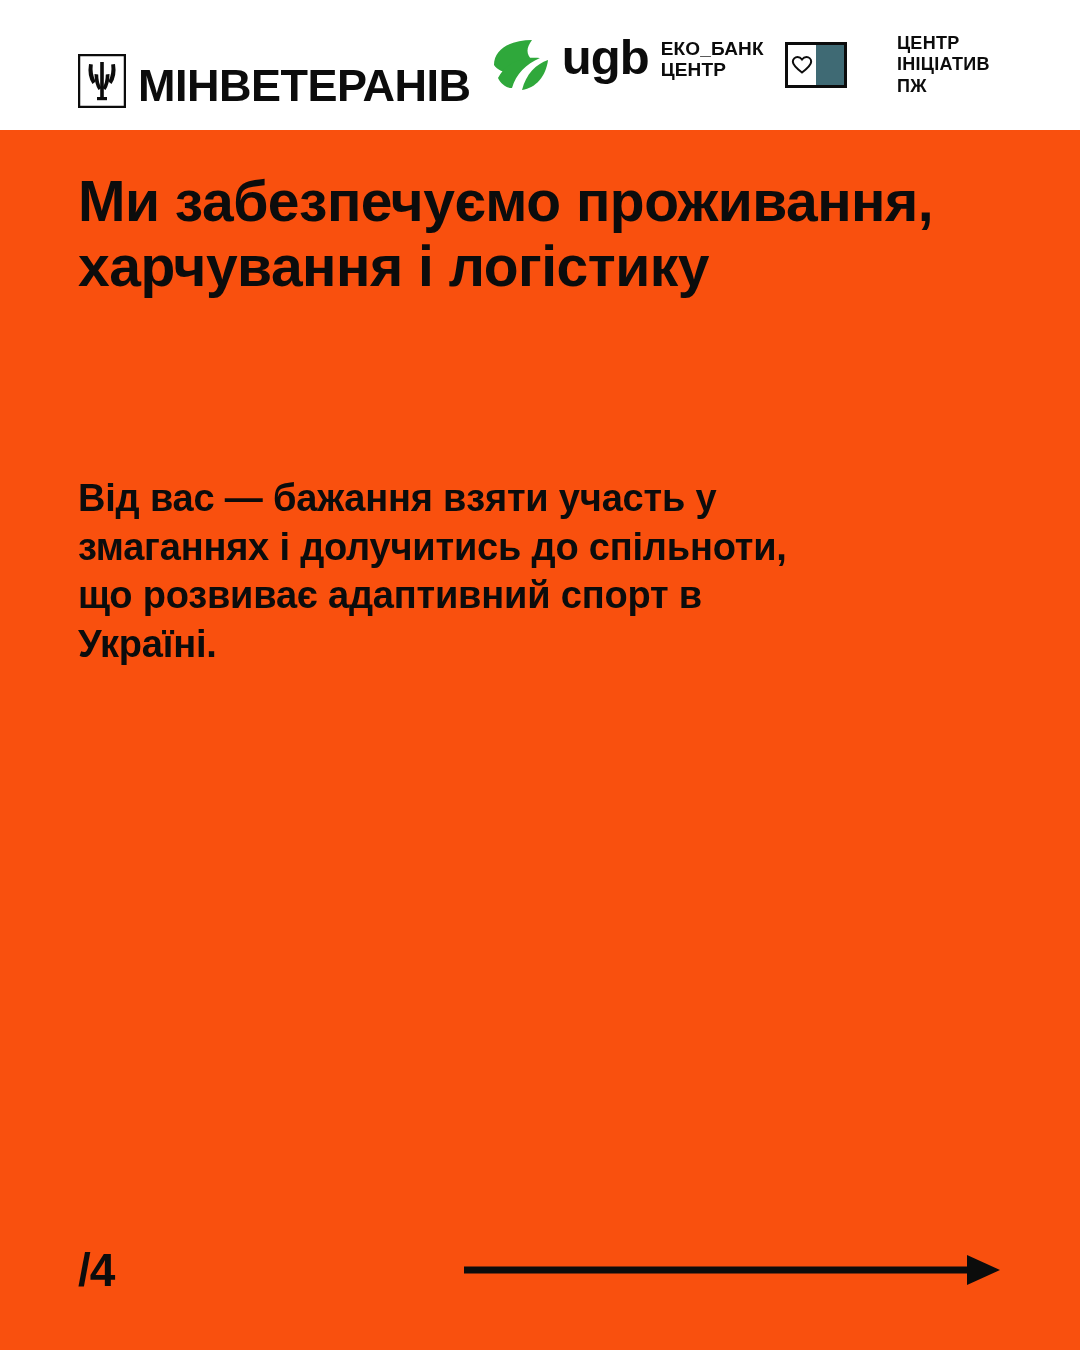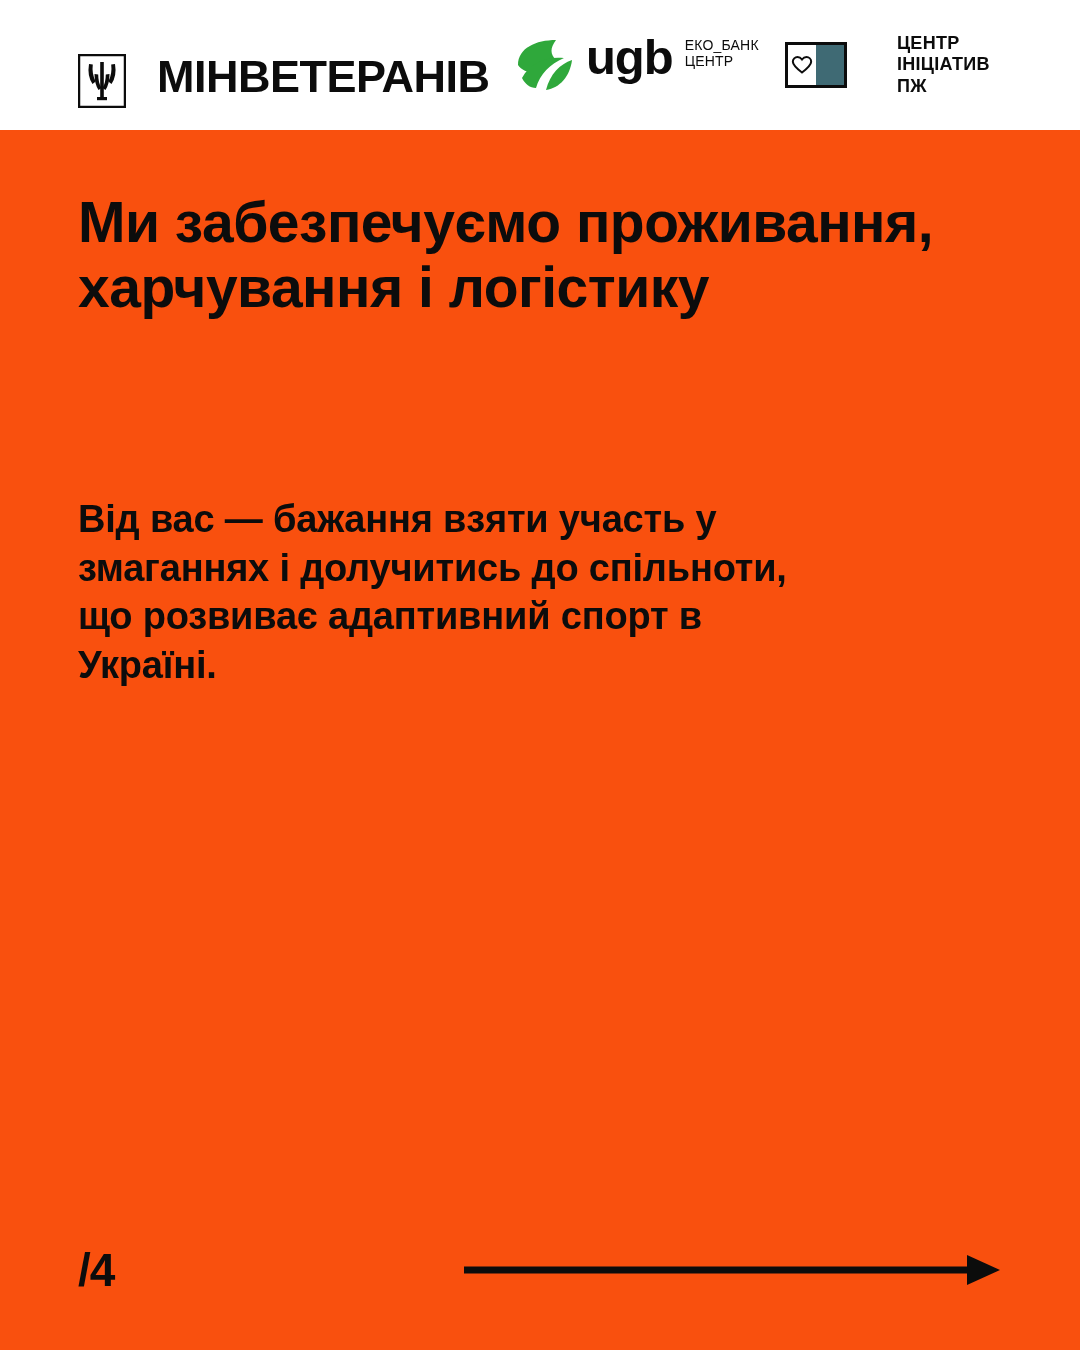--- a/index.html
+++ b/index.html
@@ -27,22 +27,22 @@
     height: 130px;
     background: #ffffff;
     display: flex;
     align-items: center;
     padding: 0 78px;
     box-sizing: border-box;
     flex: 0 0 auto;
   }
   .logo-group {
     display: flex;
-    align-items: flex-start;
-    gap: 31px;
+    align-items: flex-end;
+    gap: 12px;
     margin-top: 32px;
   }
   .tryzub {
     width: 48px;
     height: 54px;
     flex: 0 0 auto;
   }
   .minvet-text {
     font-family: "Liberation Sans", sans-serif;
     font-weight: bold;
@@ -69,22 +69,22 @@
   .ugb-word {
     font-family: "Liberation Sans", sans-serif;
     font-weight: bold;
     font-size: 49px;
     color: #0c0c0c;
     line-height: 0.8;
     letter-spacing: -1px;
   }
   .ugb-sub {
     font-family: "Liberation Sans", sans-serif;
-    font-weight: normal;
-    font-size: 14px;
+    font-weight: bold;
+    font-size: 19px;
     line-height: 1.12;
     color: #0c0c0c;
     letter-spacing: 0.2px;
   }
 
   .cip-group {
     display: flex;
     align-items: center;
     gap: 14px;
   }
@@ -117,21 +117,21 @@
   }
 
   
   .body {
     position: relative;
     flex: 1 1 auto;
     padding: 0 78px;
     box-sizing: border-box;
   }
   .headline {
-    margin-top: 60px;
+    margin-top: 39px;
     font-family: "Liberation Sans", sans-serif;
     font-weight: bold;
     font-size: 57px;
     line-height: 1.14;
     color: #0c0c0c;
     letter-spacing: -0.5px;
     max-width: 900px;
   }
   .subtext {
     margin-top: 175px;

